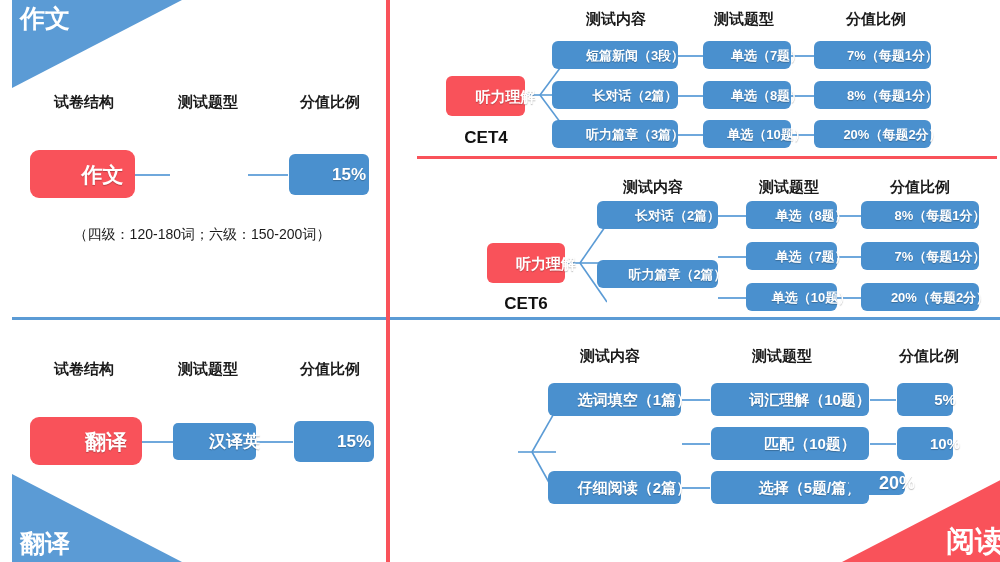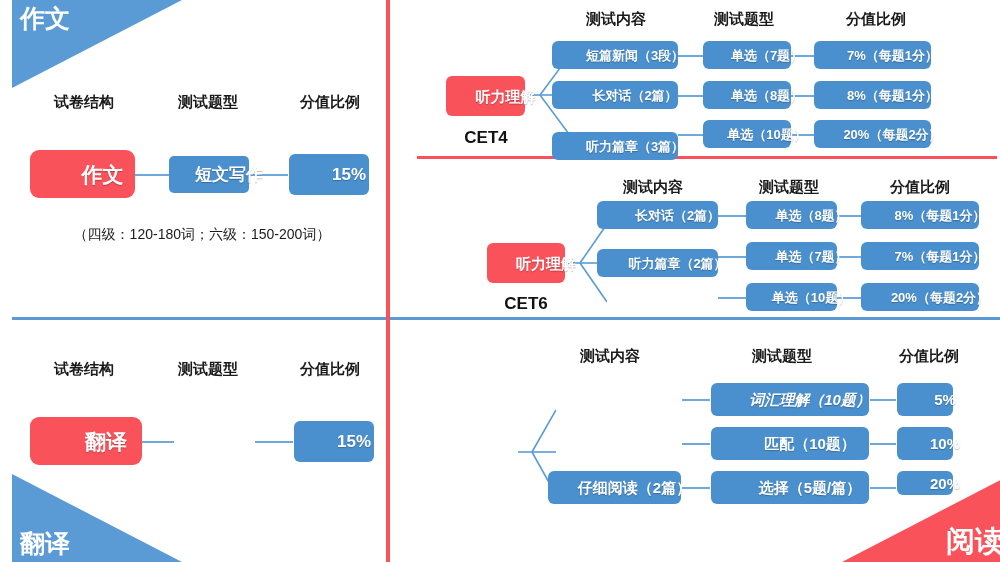--- a/index.html
+++ b/index.html
@@ -187,33 +187,33 @@
   </div>
 
   <div class="col-head" style="left:72px; top:93px;">试卷结构</div>
   <div class="col-head" style="left:196px; top:93px;">测试题型</div>
   <div class="col-head" style="left:318px; top:93px;">分值比例</div>
 
   <div class="conn thin" style="left:122px; top:174px; width:36px;"></div>
   <div class="conn thin" style="left:236px; top:174px; width:40px;"></div>
 
   <div class="box red big-red" style="left:18px; top:150px; width:105px; height:48px;">作文</div>
-  <div class="box blue big-blue" style="left:157px; top:156px; width:80px; height:37px;">短文写作</div>
   <div class="box blue pct-blue" style="left:277px; top:154px; width:80px; height:41px;">15%</div>
 
   <div class="note" style="left:190px; top:226px;">（四级：120-180词；六级：150-200词）</div>
 
   <div class="col-head" style="left:72px; top:360px;">试卷结构</div>
   <div class="col-head" style="left:196px; top:360px;">测试题型</div>
   <div class="col-head" style="left:318px; top:360px;">分值比例</div>
 
   <div class="conn thin" style="left:128px; top:441px; width:34px;"></div>
   <div class="conn thin" style="left:243px; top:441px; width:38px;"></div>
 
   <div class="box red big-red" style="left:18px; top:417px; width:112px; height:48px;">翻译</div>
+  <div class="box blue big-blue" style="left:161px; top:423px; width:83px; height:37px;">汉译英</div>
   <div class="box blue pct-blue" style="left:282px; top:421px; width:80px; height:41px;">15%</div>
 
   <div class="col-head" style="left:604px; top:10px;">测试内容</div>
   <div class="col-head" style="left:732px; top:10px;">测试题型</div>
   <div class="col-head" style="left:864px; top:10px;">分值比例</div>
 
   <svg class="branch" style="left:512px; top:30px; width:45px; height:110px;">
     <line x1="0" y1="65" x2="16" y2="65" stroke="#5B9BD5" stroke-width="1.6"></line>
     <line x1="16" y1="65" x2="45" y2="26" stroke="#5B9BD5" stroke-width="1.6"></line>
     <line x1="16" y1="65" x2="45" y2="65" stroke="#5B9BD5" stroke-width="1.6"></line>
@@ -230,21 +230,21 @@
   <div class="box blue" style="left:802px; top:41px; width:117px; height:28px;">7%（每题1分）</div>
 
   <div class="conn thin" style="left:666px; top:95px; width:28px;"></div>
   <div class="conn thin" style="left:776px; top:95px; width:26px;"></div>
   <div class="box blue" style="left:540px; top:81px; width:126px; height:28px;">长对话（2篇）</div>
   <div class="box blue" style="left:691px; top:81px; width:88px; height:28px;">单选（8题）</div>
   <div class="box blue" style="left:802px; top:81px; width:117px; height:28px;">8%（每题1分）</div>
 
   <div class="conn thin" style="left:666px; top:134px; width:28px;"></div>
   <div class="conn thin" style="left:776px; top:134px; width:26px;"></div>
-  <div class="box blue" style="left:540px; top:132px; width:126px; height:28px;">听力篇章（3篇）</div>
+  <div class="box blue" style="left:540px; top:120px; width:126px; height:28px;">听力篇章（3篇）</div>
   <div class="box blue" style="left:691px; top:120px; width:88px; height:28px;">单选（10题）</div>
   <div class="box blue" style="left:802px; top:120px; width:117px; height:28px;">20%（每题2分）</div>
 
   <div class="col-head" style="left:641px; top:178px;">测试内容</div>
   <div class="col-head" style="left:777px; top:178px;">测试题型</div>
   <div class="col-head" style="left:908px; top:178px;">分值比例</div>
 
   <svg class="branch" style="left:552px; top:198px; width:43px; height:110px;">
     <line x1="0" y1="65" x2="16" y2="65" stroke="#5B9BD5" stroke-width="1.6"></line>
     <line x1="16" y1="65" x2="43" y2="26" stroke="#5B9BD5" stroke-width="1.6"></line>
@@ -256,21 +256,21 @@
   <div class="group-label" style="left:514px; top:294px;">CET6</div>
 
   <div class="conn thin" style="left:706px; top:215px; width:28px;"></div>
   <div class="conn thin" style="left:823px; top:215px; width:26px;"></div>
   <div class="box blue" style="left:585px; top:201px; width:121px; height:28px;">长对话（2篇）</div>
   <div class="box blue" style="left:734px; top:201px; width:91px; height:28px;">单选（8题）</div>
   <div class="box blue" style="left:849px; top:201px; width:118px; height:28px;">8%（每题1分）</div>
 
   <div class="conn thin" style="left:706px; top:256px; width:28px;"></div>
   <div class="conn thin" style="left:823px; top:256px; width:26px;"></div>
-  <div class="box blue" style="left:585px; top:249px; width:121px; height:28px;">听力篇章（2篇）</div>
+  <div class="box blue" style="left:585px; top:260px; width:121px; height:28px;">听力篇章（2篇）</div>
   <div class="box blue" style="left:734px; top:242px; width:91px; height:28px;">单选（7题）</div>
   <div class="box blue" style="left:849px; top:242px; width:118px; height:28px;">7%（每题1分）</div>
 
   <div class="conn thin" style="left:706px; top:297px; width:28px;"></div>
   <div class="conn thin" style="left:823px; top:297px; width:26px;"></div>
   <div class="box blue" style="left:734px; top:283px; width:91px; height:28px;">单选（10题）</div>
   <div class="box blue" style="left:849px; top:283px; width:118px; height:28px;">20%（每题2分）</div>
 
   <div class="col-head" style="left:598px; top:347px;">测试内容</div>
   <div class="col-head" style="left:770px; top:347px;">测试题型</div>
@@ -279,27 +279,28 @@
   <svg class="branch" style="left:506px; top:385px; width:38px; height:115px;">
     <line x1="0" y1="67" x2="14" y2="67" stroke="#5B9BD5" stroke-width="1.6"></line>
     <line x1="14" y1="67" x2="38" y2="25" stroke="#5B9BD5" stroke-width="1.6"></line>
     <line x1="14" y1="67" x2="38" y2="67" stroke="#5B9BD5" stroke-width="1.6"></line>
     <line x1="14" y1="67" x2="38" y2="110" stroke="#5B9BD5" stroke-width="1.6"></line>
   </svg>
 
 
   <div class="conn thin" style="left:670px; top:399px; width:28px;"></div>
   <div class="conn thin" style="left:858px; top:399px; width:26px;"></div>
-  <div class="box blue" style="left:699px; top:383px; width:158px; height:33px; font-size:15px;font-style:italic;">词汇理解（10题）</div>
+  <div class="box blue" style="left:536px; top:383px; width:133px; height:33px; font-size:15px;">选词填空（1篇）</div>
+  <div class="box blue" style="left:699px; top:383px; width:158px; height:33px; font-size:15px;">词汇理解（10题）</div>
   <div class="box blue" style="left:885px; top:383px; width:56px; height:33px; font-size:15px;">5%</div>
 
   <div class="conn thin" style="left:670px; top:443px; width:28px;"></div>
   <div class="conn thin" style="left:858px; top:443px; width:26px;"></div>
   <div class="box blue" style="left:699px; top:427px; width:158px; height:33px; font-size:15px;">匹配（10题）</div>
   <div class="box blue" style="left:885px; top:427px; width:56px; height:33px; font-size:15px;">10%</div>
 
   <div class="conn thin" style="left:670px; top:487px; width:28px;"></div>
   <div class="conn thin" style="left:858px; top:487px; width:26px;"></div>
   <div class="box blue" style="left:536px; top:471px; width:133px; height:33px; font-size:15px;">仔细阅读（2篇）</div>
   <div class="box blue" style="left:699px; top:471px; width:158px; height:33px; font-size:15px;">选择（5题/篇）</div>
-  <div class="box blue" style="left:885px; top:471px; width:56px; height:24px; font-size:15px;">20%</div>
+  <div class="box blue" style="left:837px; top:471px; width:56px; height:24px; font-size:18px;">20%</div>
 
 </div>
 
 </body></html>

